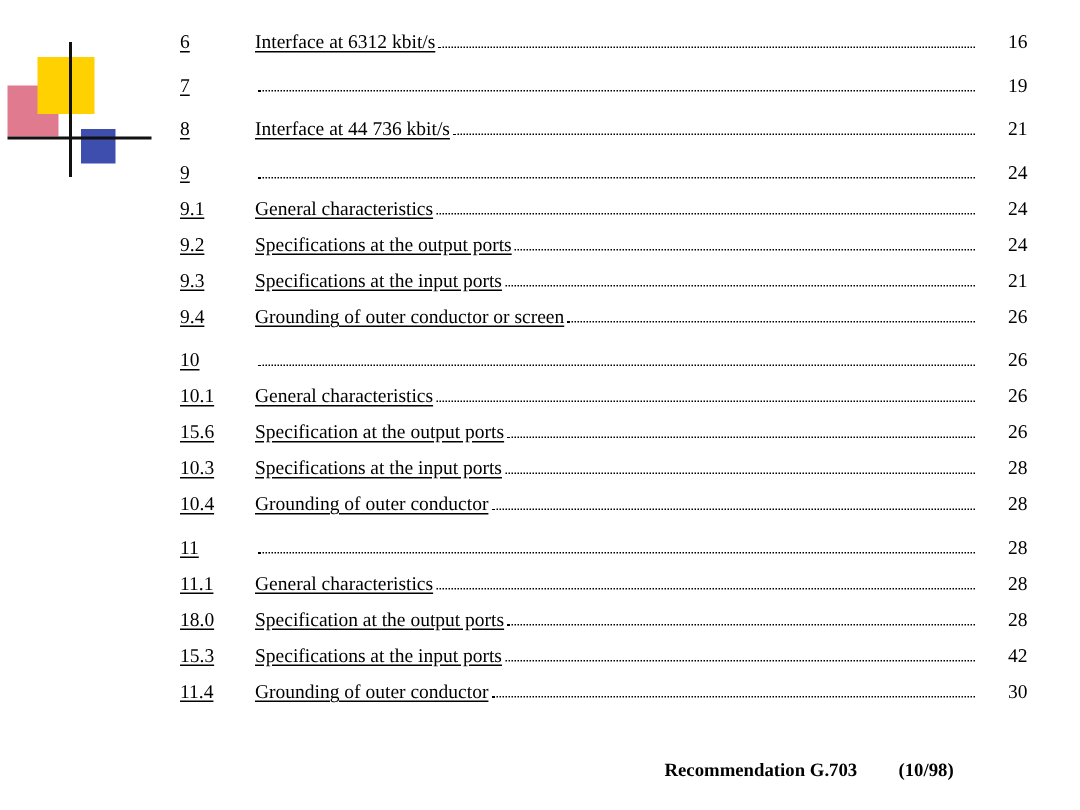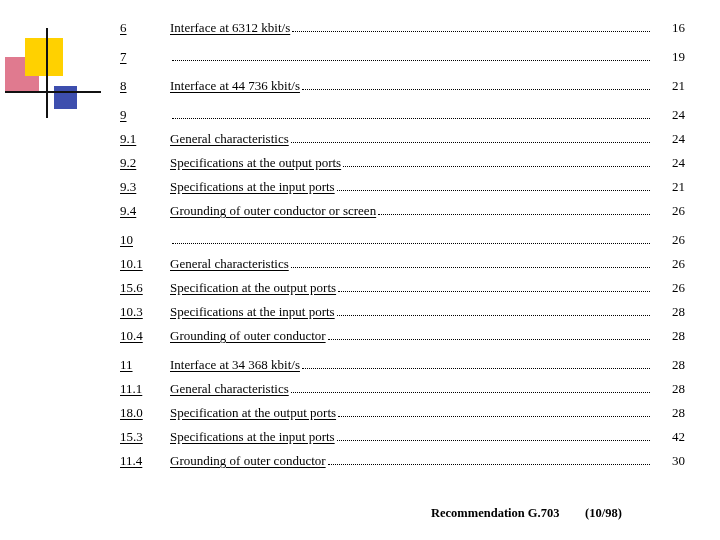--- a/index.html
+++ b/index.html
@@ -65,22 +65,22 @@
 
   
   .footer {
     position: absolute;
     left: 0; top: 506px;
     width: 720px;
     font-weight: bold;
     font-size: 12.5px;
     color: #000;
   }
-  .footer .f-title { position: absolute; left: 431px; white-space: nowrap; }
-  .footer .f-date  { position: absolute; left: 585px; white-space: nowrap; }
+  .footer .f-title { position: absolute; left: 443px; white-space: nowrap; }
+  .footer .f-date  { position: absolute; left: 599px; white-space: nowrap; }
   .footer .f-page  { position: absolute; left: 682px; white-space: nowrap; margin-top: 36px; }
 </style>
 </head>
 <body>
 
 <div class="slide">
 
   <div class="logo">
     <div class="sq sq-pink" style="background: rgb(221, 107, 131);"></div>
     <div class="sq sq-yellow" style="background: rgb(255, 209, 0);"></div>
@@ -221,23 +221,20 @@
         <span>Grounding of outer conductor</span>
       </div>
       <div class="toc-leader"></div>
       <div class="toc-page">28</div>
     </div>
 
     <div class="toc-row main">
       <div class="toc-num">
         <span>11</span>
       </div>
-      <div class="toc-title">
-        <span>Interface at 34 368 kbit/s</span>
-      </div>
       <div class="toc-leader"></div>
       <div class="toc-page">28</div>
     </div>
 
     <div class="toc-row sub">
       <div class="toc-num">
         <span>11.1</span>
       </div>
       <div class="toc-title">
         <span>General characteristics</span>

